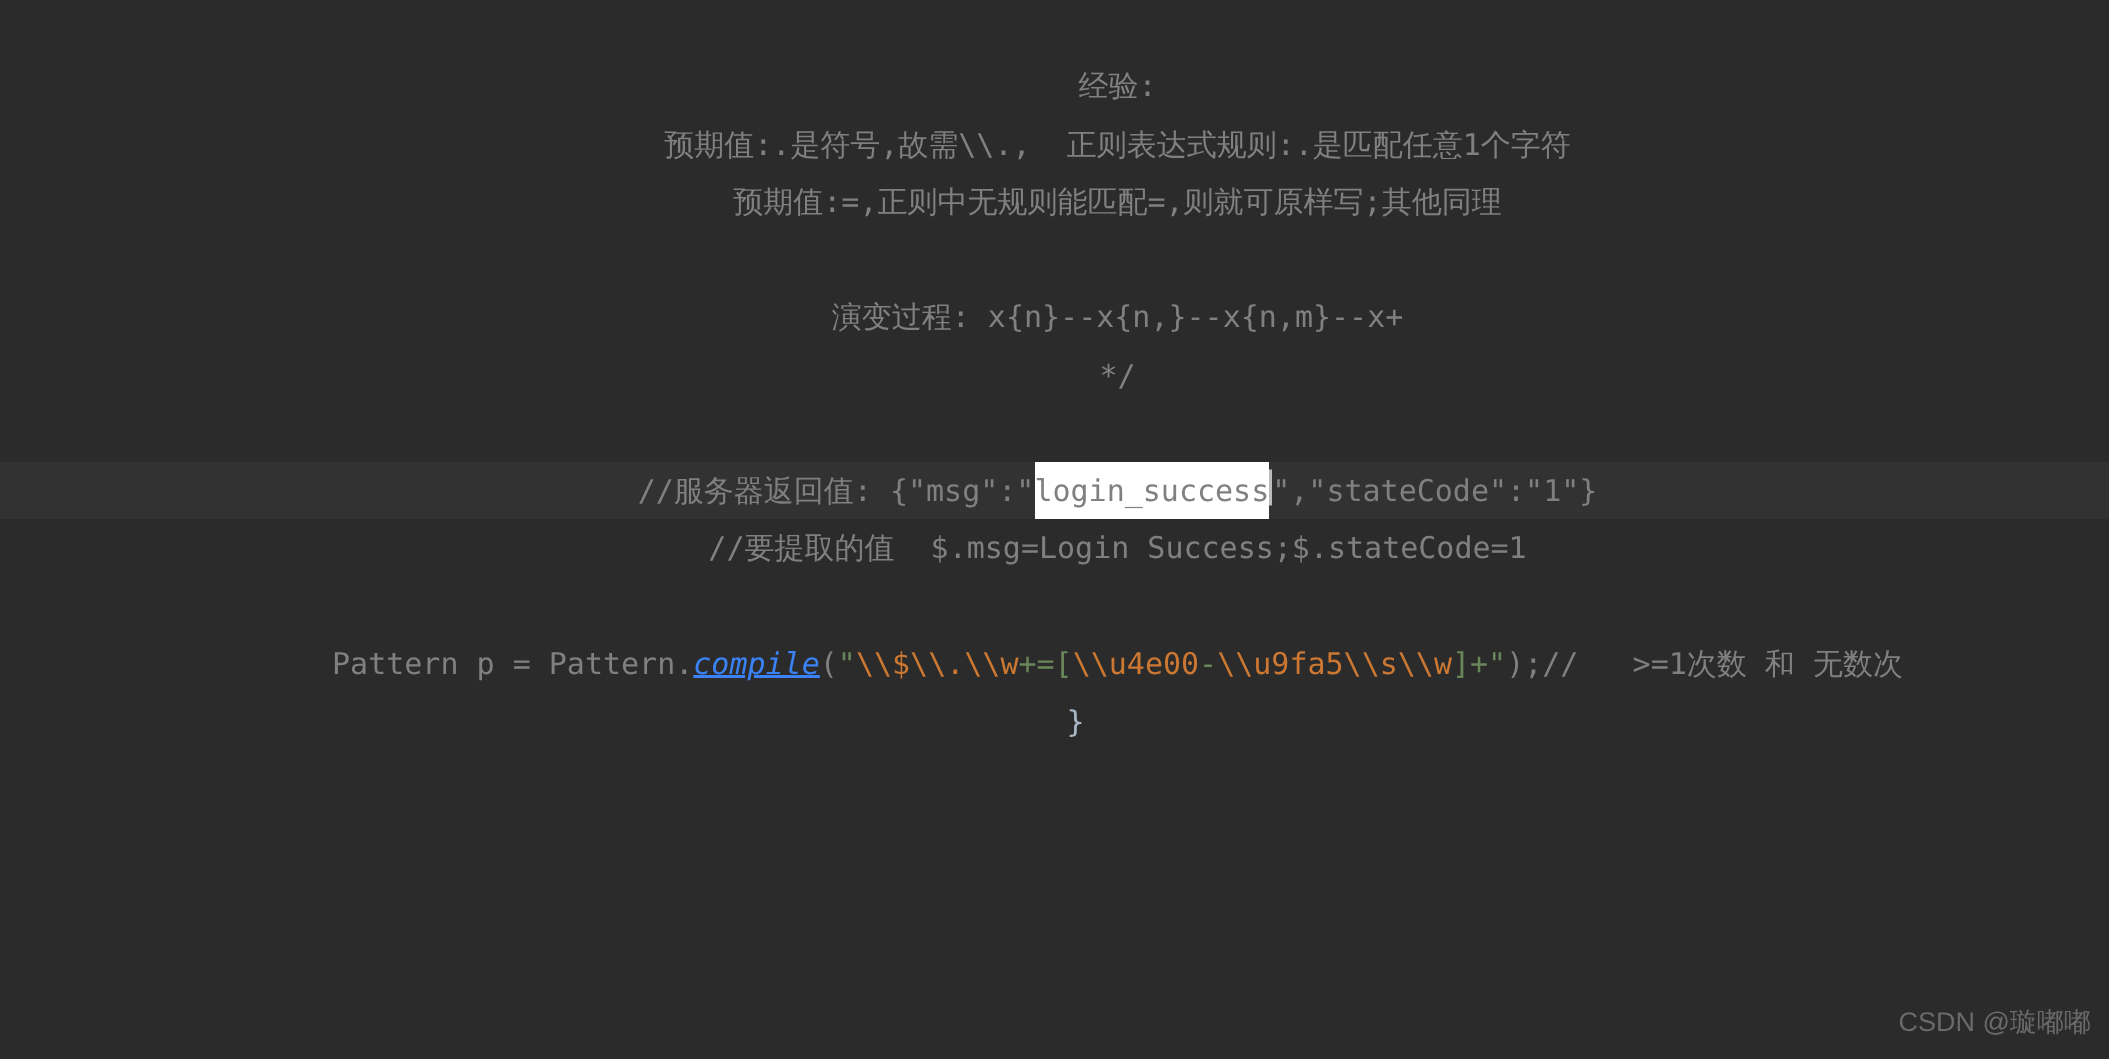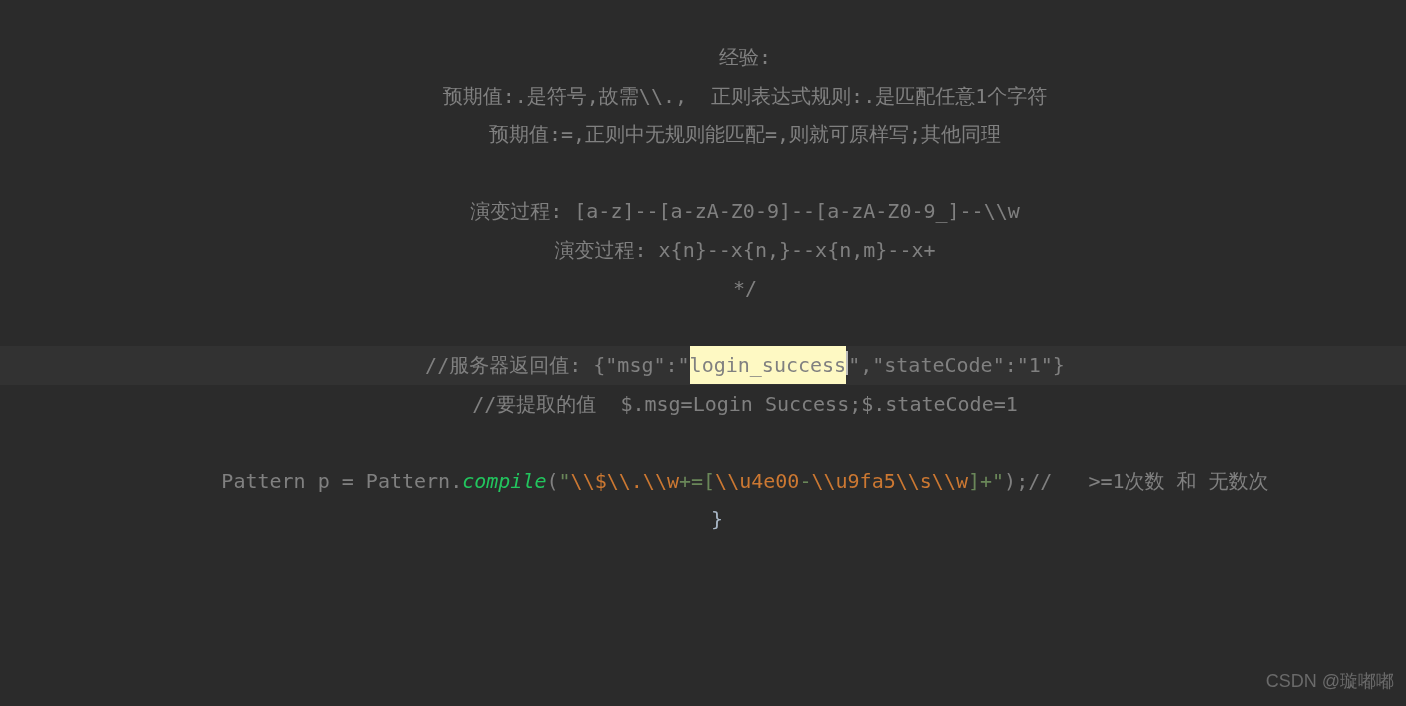--- a/index.html
+++ b/index.html
@@ -28,29 +28,30 @@
       align-items: center;
       justify-content: center;
     }
     .highlighted-line {
       background-color: #323232;
       margin-left: -84px;
       padding-left: 84px;
       width: 1406px;
     }
     .selection {
-      background-color: #fef9c3;
+      background-color: #ffffff;
       color: #808080;
     }
     .string {
       color: #6a8759;
     }
     .method-call {
-      color: #22c55e;
+      color: #3b82f6;
       font-style: italic;
+      text-decoration: underline;
     }
     .string-escape {
       color: #cc7832;
     }
     .brace {
       color: #a9b7c6;
     }
     .cursor {
       display: inline-block;
       width: 2px;
@@ -70,21 +71,20 @@
     }
   </style>
 </head>
 <body>
 
 <div class="code-area">
   <div class="code-line"><span>经验:</span></div>
   <div class="code-line"><span>预期值:.是符号,故需\\.,  正则表达式规则:.是匹配任意1个字符</span></div>
   <div class="code-line"><span>预期值:=,正则中无规则能匹配=,则就可原样写;其他同理</span></div>
   <div class="code-line"><span></span></div>
-  <div class="code-line"><span>演变过程: [a-z]--[a-zA-Z0-9]--[a-zA-Z0-9_]--\\w</span></div>
   <div class="code-line"><span>演变过程: x{n}--x{n,}--x{n,m}--x+</span></div>
   <div class="code-line"><span>*/</span></div>
   <div class="code-line"><span></span></div>
   <div class="code-line highlighted-line"><span>//服务器返回值: {"msg":"</span><span class="selection">login_success</span><span class="cursor"></span><span>","stateCode":"1"}</span></div>
   <div class="code-line"><span>//要提取的值  $.msg=Login Success;$.stateCode=1</span></div>
   <div class="code-line"><span></span></div>
   <div class="code-line"><span>Pattern </span><span>p </span><span>= Pattern.</span><span class="method-call">compile</span><span>(</span><span class="string">"</span><span class="string-escape">\\$\\.\\w</span><span class="string">+=[</span><span class="string-escape">\\u4e00</span><span class="string">-</span><span class="string-escape">\\u9fa5\\s\\w</span><span class="string">]+"</span><span>);</span><span>//   &gt;=1次数 和 无数次</span></div>
   <div class="code-line" style="margin-left:-56px;"><span class="brace">}</span></div>
 </div>
 

